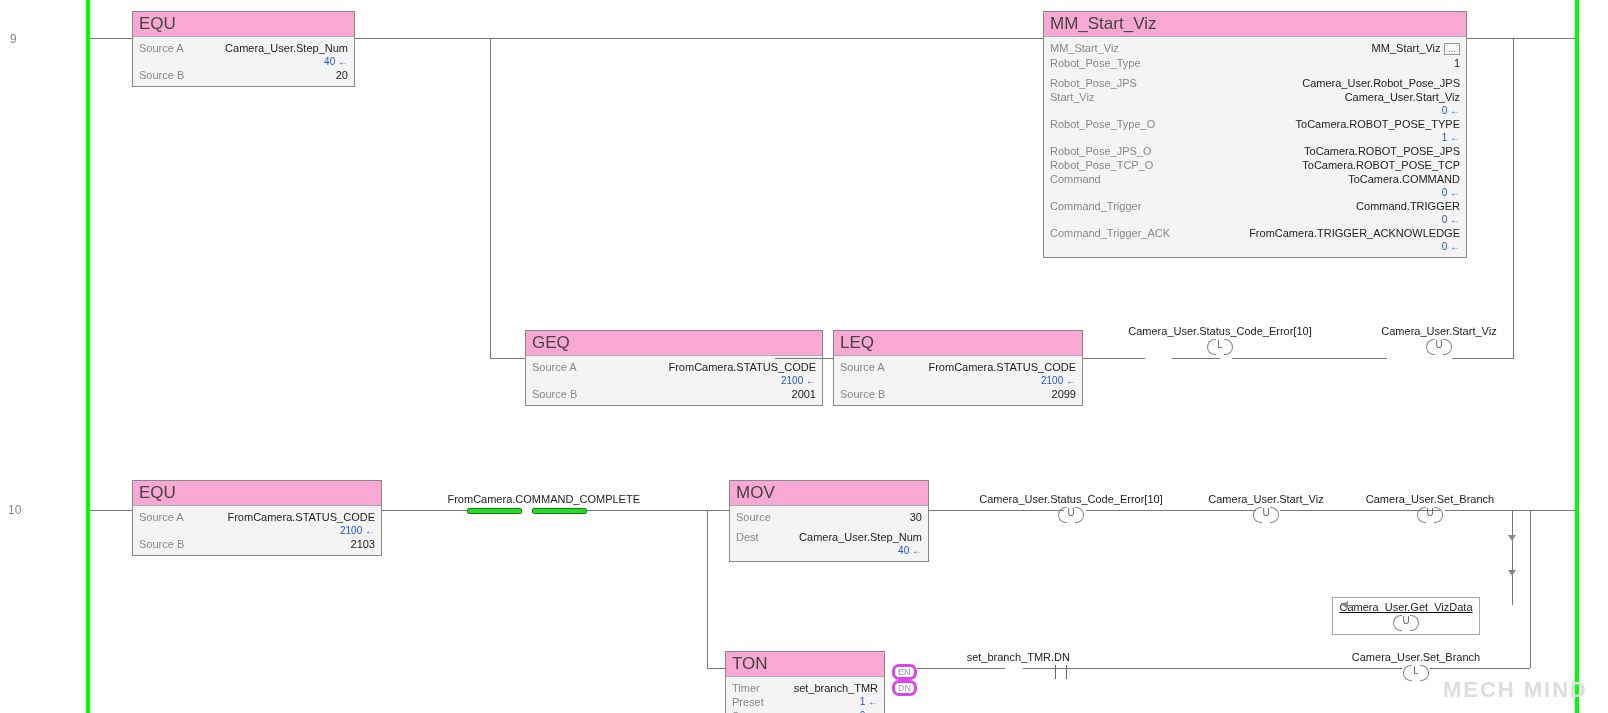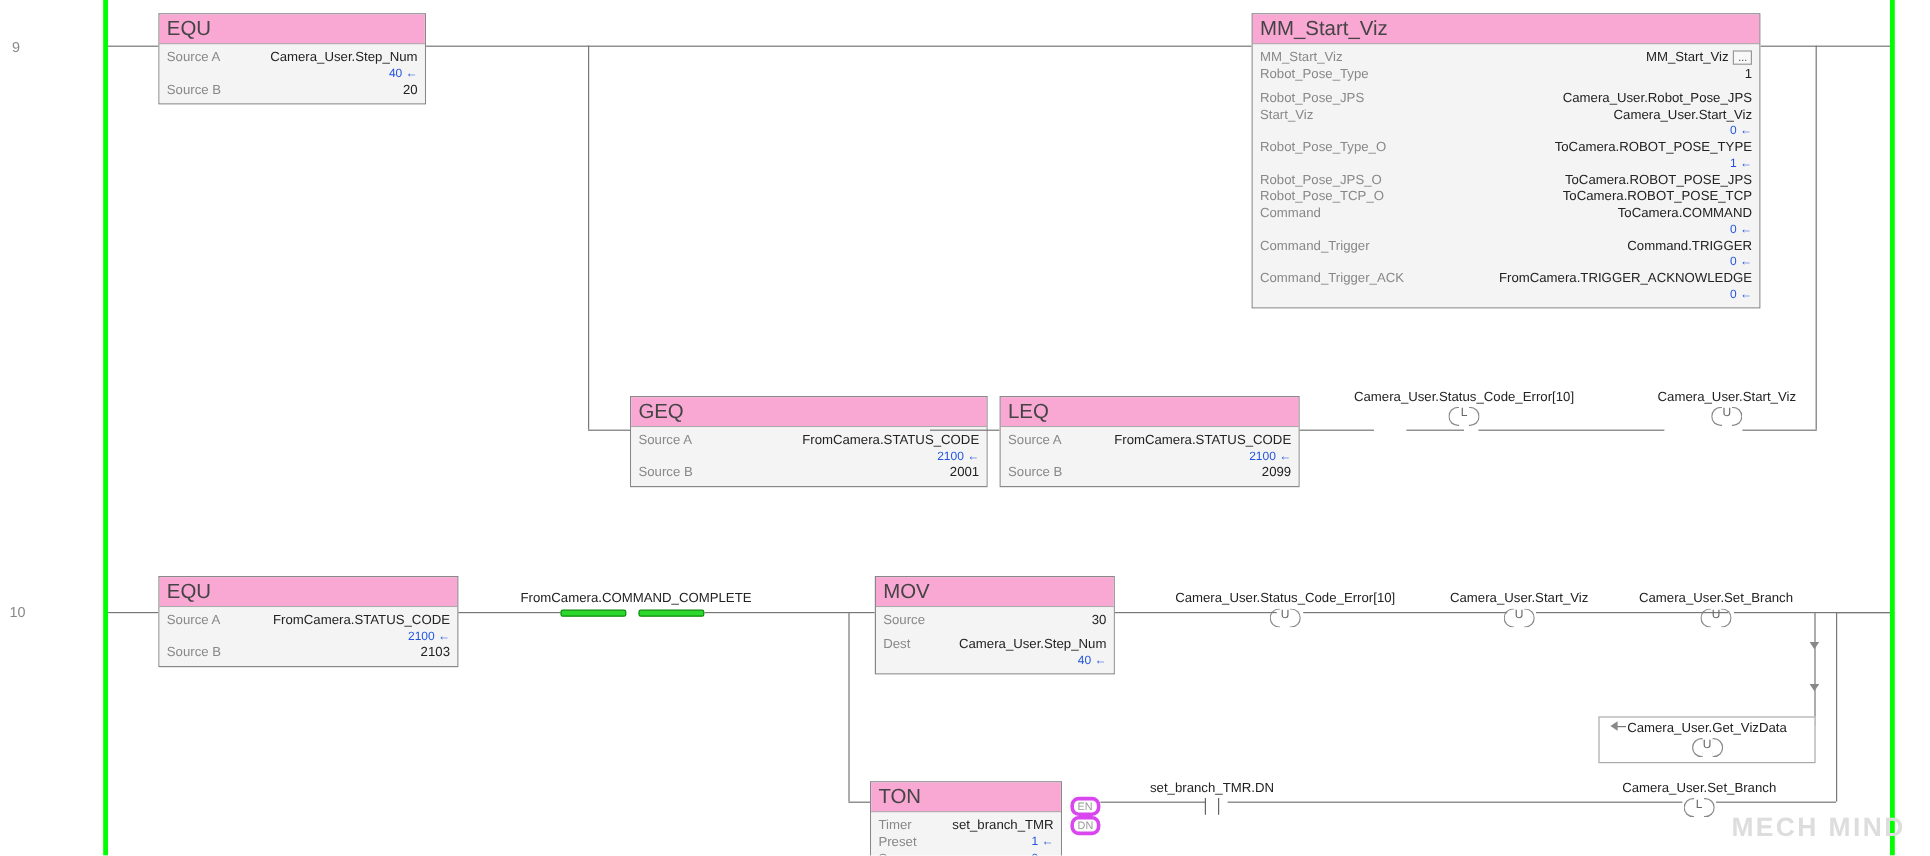--- a/index.html
+++ b/index.html
@@ -91,21 +91,21 @@
   .coil-symbol::after { right: 0; border-left: none; border-radius: 0 8px 8px 0; }
   .coil-letter {
     position: absolute;
     left: 0; right: 0;
     top: 0;
     font-size: 10px;
     color: #666;
   }
   .contact {
     position: absolute;
-    text-align: center;
+    text-align: right;
   }
   .contact-label {
     color: #222;
     white-space: nowrap;
     margin-bottom: 2px;
     font-size: 11px;
   }
   .contact-symbol {
     display: inline-block;
     width: 18px;
@@ -393,21 +393,21 @@
 <div class="coil" style="left:1350px; top:493px; width:160px;">
   <div class="coil-label">Camera_User.Set_Branch</div>
   <span class="coil-symbol"><span class="coil-letter">U</span></span>
 </div>
 <div class="wire h" style="left:1445px; top:510px; width:67px;"></div>
 
 <div class="wire v" style="left:1512px; top:510px; height:95px;"></div>
 <div class="arrow-down" style="left:1508px; top:535px;"></div>
 <div class="arrow-down" style="left:1508px; top:570px;"></div>
 
-<div class="block" style="left:1332px; top:597px; width:181px; border-color:#aaa;">
+<div class="block" style="left:1332px; top:597px; width:148px; border-color:#aaa;text-decoration:underline;">
   <div style="text-align:center; padding:3px 4px;">
     <div class="coil-label">Camera_User.Get_VizData</div>
     <span class="coil-symbol"><span class="coil-letter">U</span></span>
   </div>
 </div>
 <div class="wire h" style="left:1345px; top:605px; width:10px;"></div>
 <div class="arrow-left" style="left:1342px; top:601px;"></div>
 
 <div class="wire h" style="left:1512px; top:510px; width:63px;"></div>
 

